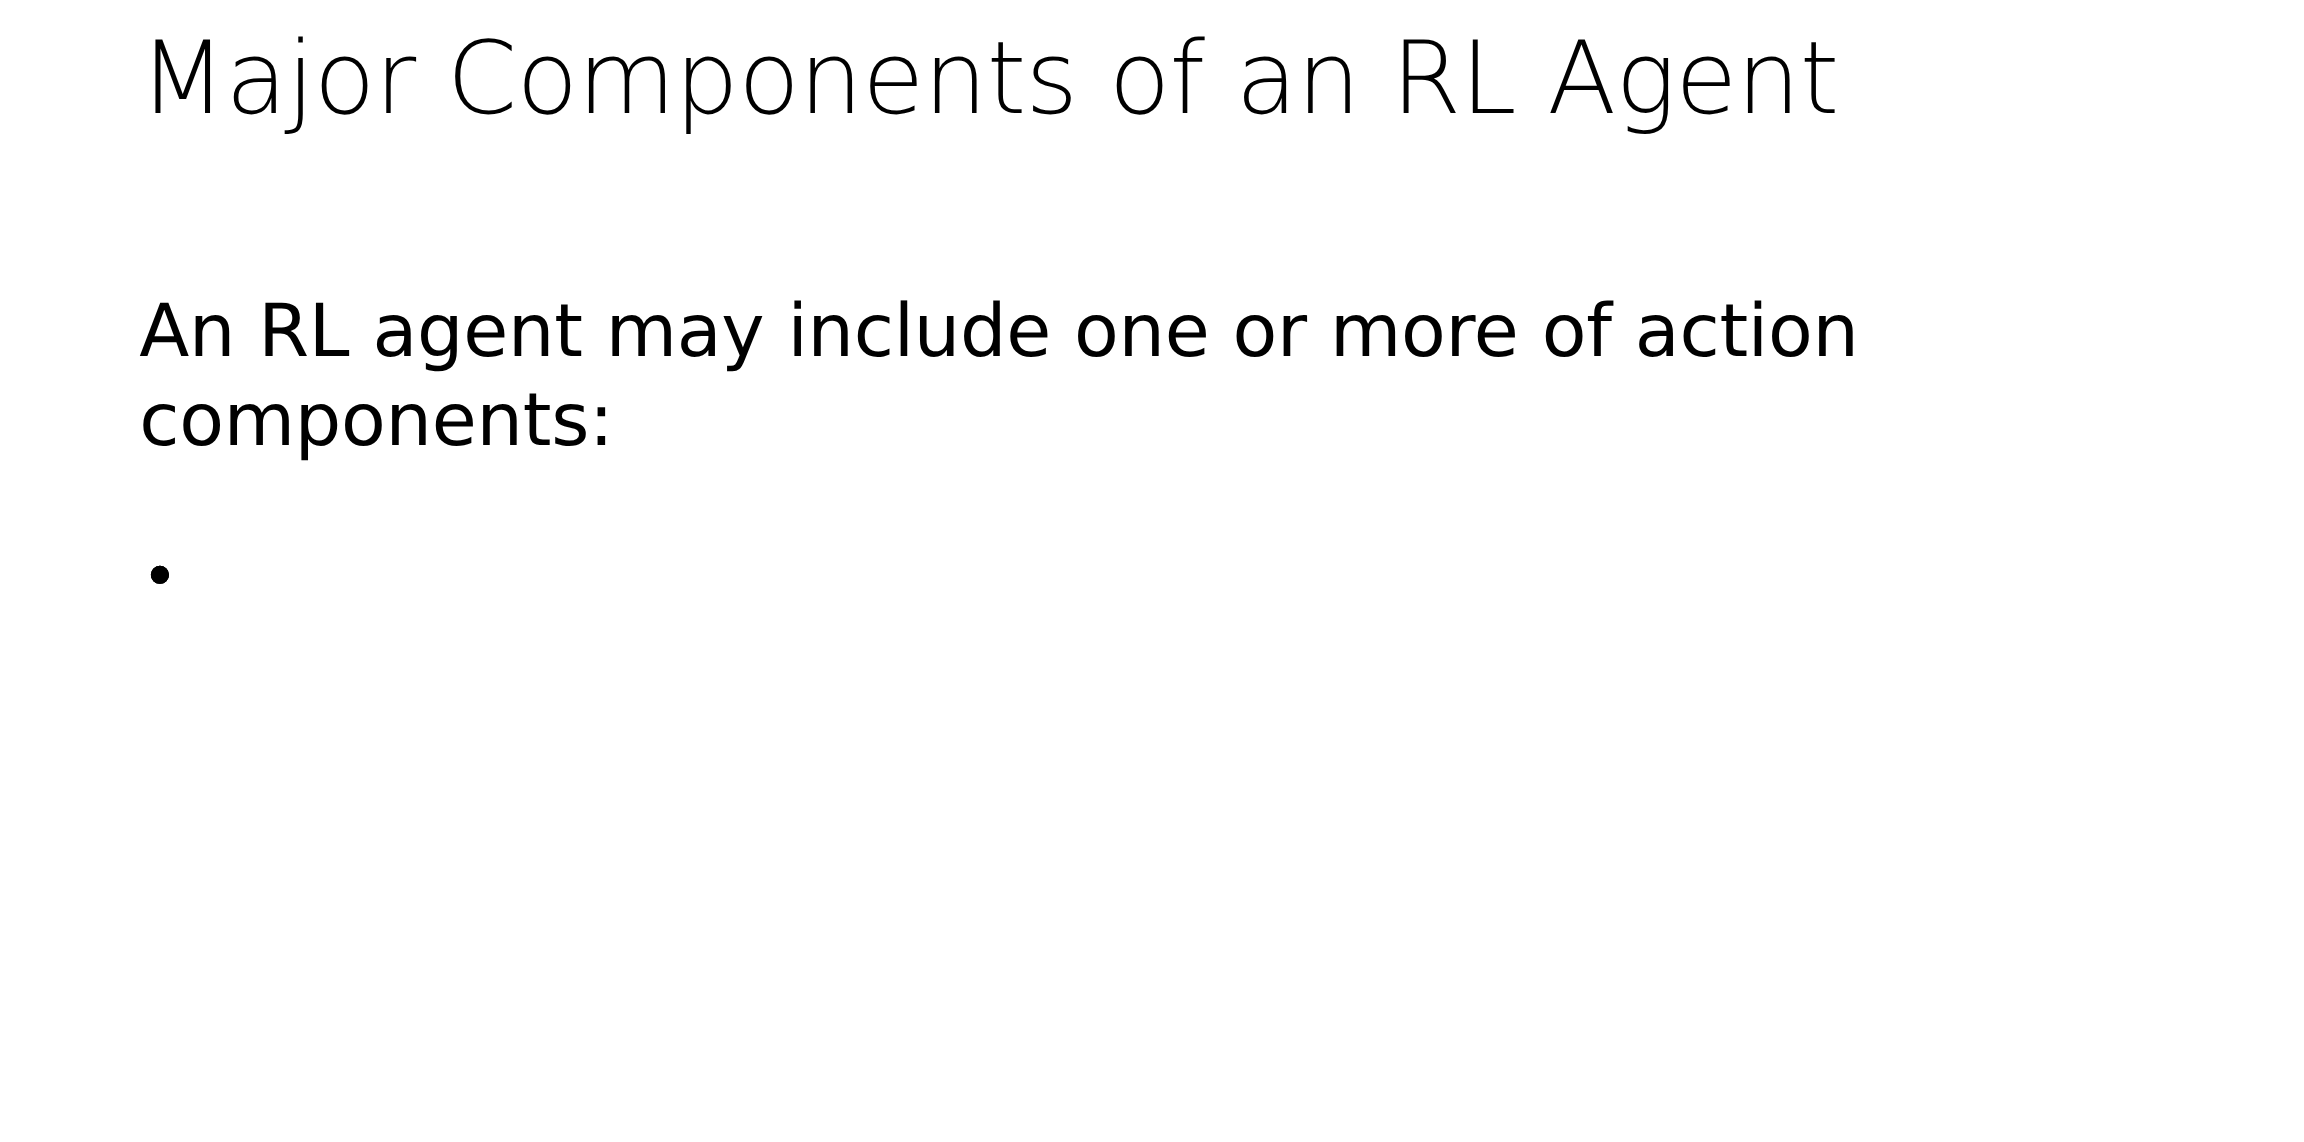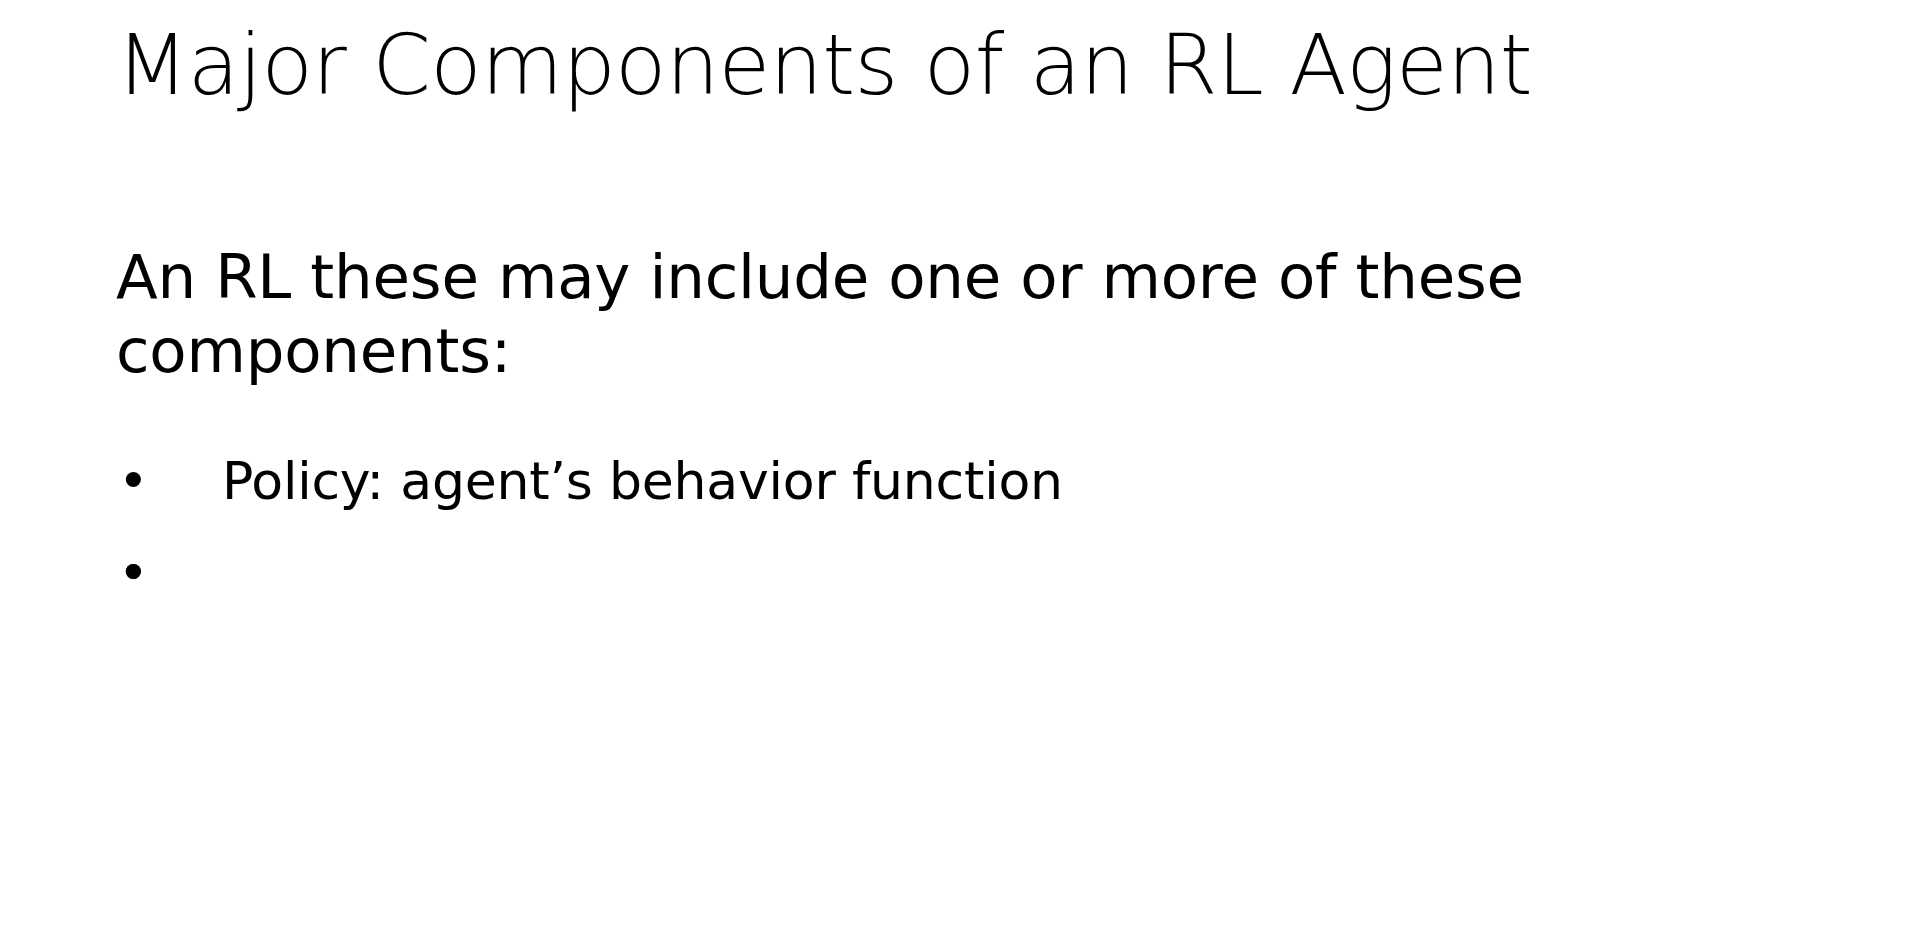--- a/index.html
+++ b/index.html
@@ -94,27 +94,26 @@
 </style>
 </head>
 <body>
 
 <div class="slide">
 
   <div class="slide-title">Major Components of an RL Agent</div>
 
   <div class="body-block">
 
-    <p class="lead-paragraph">An RL these may include one or more of these components:</p>
+    <p class="lead-paragraph">An RL agent may include one or more of action components:</p>
 
     <ul class="bullet-list">
 
       <li class="bullet-item">
         <span class="bullet-marker">•</span>
-        <span class="bullet-text">Policy: agent’s behavior function</span>
       </li>
 
       <li class="bullet-item">
         <span class="bullet-marker">•</span>
       </li>
 
       <li class="bullet-item">
         <span class="bullet-marker">•</span>
       </li>
 

